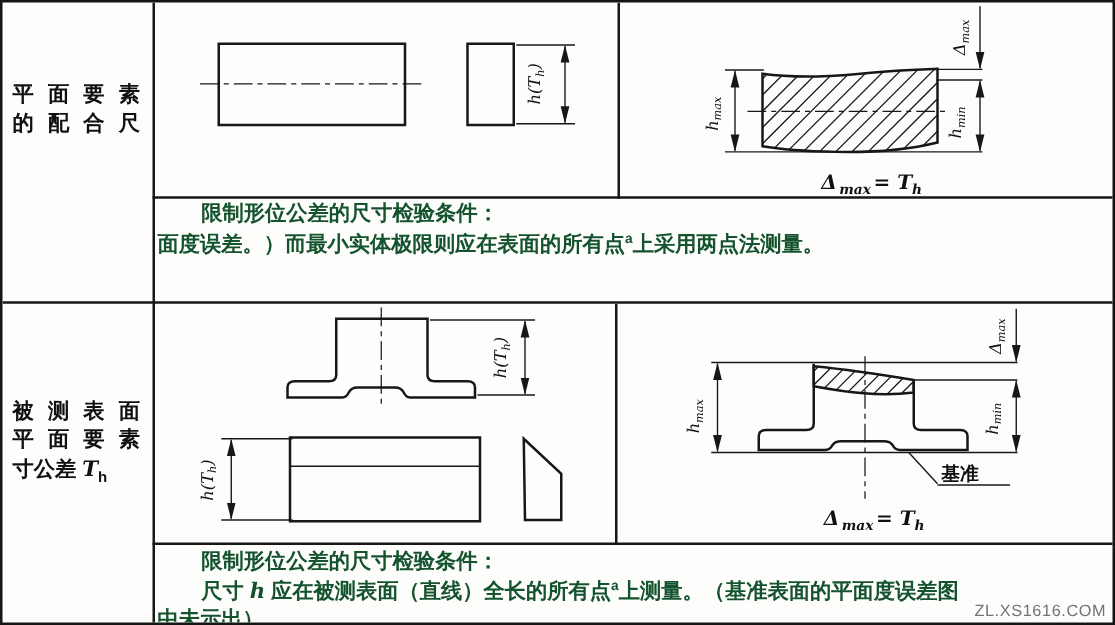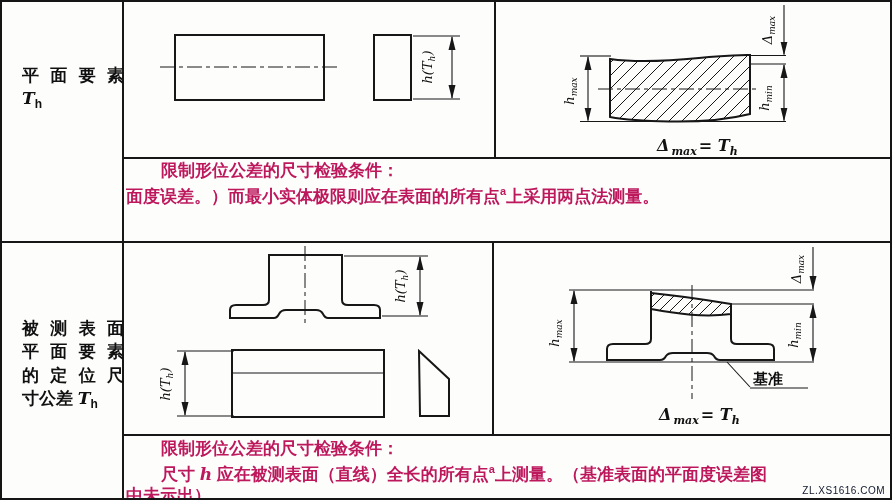--- a/index.html
+++ b/index.html
@@ -4,41 +4,41 @@
 <style>
   html,body { margin:0; padding:0; background:#e8e8e6; }
   #page {
     position:relative; width:892px; height:500px; margin:0 auto;
     background:#fdfdfc; border:2px solid #151515; box-sizing:border-box;
     font-family:"Liberation Sans", sans-serif; color:#101010; overflow:hidden;
   }
   .vl,.hl { position:absolute; background:#171717; }
   .cell { position:absolute; }
   
-  .side-label { position:absolute; left:8px; width:104px; font-size:17px; font-weight:bold; line-height:23.4px;margin-left:12px; }
+  .side-label { position:absolute; left:8px; width:104px; font-size:17px; font-weight:bold; line-height:23.4px; }
   .sideline { text-align:justify; text-align-last:justify; width:102px; }
   .tsym i { font-family:"DejaVu Serif", serif; font-weight:bold; font-style:italic; }
   .tsym sub { font-size:12px; font-weight:bold; }
   
-  .note { position:absolute; font-size:17px; font-weight:600; line-height:21.4px; color:#be185d; }
+  .note { position:absolute; font-size:17px; font-weight:600; line-height:21.4px; color:#14532d; }
   .note .ind { padding-left:35px; }
   .note i { font-family:"DejaVu Serif", serif; font-style:italic; }
   .note sup { font-size:11px; font-weight:bold; }
   .drw { position:absolute; }
   .drw path, .drw rect, .drw line, .drw polygon { stroke:#171717; fill:none; }
   .ol { stroke-width:2; }
   .thin { stroke-width:1.1; }
   .cl { stroke-width:1; stroke-dasharray:15 4 4 4; }
   .hatch line { stroke-width:1; }
   .dimtxt { font-family:"DejaVu Serif", serif; font-style:italic; font-size:13px; fill:#111; }
   .dimtxt .s { font-size:9px; }
   .eq { font-family:"DejaVu Serif", serif; font-style:italic; font-weight:bold; font-size:16px; fill:#111; }
   .eq .s { font-size:11px; }
   .datumtxt { font-family:"Liberation Sans", sans-serif; font-weight:bold; font-size:15px; fill:#111; }
-  #watermark { position:absolute; right:5px; bottom:2px; font-size:10px; color:#0f172a; font-weight:normal; letter-spacing:.5px; }
+  #watermark { position:absolute; right:5px; bottom:2px; font-size:13px; color:#737373; font-weight:normal; letter-spacing:.5px; }
 </style>
 </head>
 <body>
 
 <div id="page">
 
   <svg width="0" height="0" style="position:absolute">
     <defs>
       <marker id="arrE" viewBox="0 0 14 8" refX="13" refY="4" markerWidth="14" markerHeight="8" markerUnits="userSpaceOnUse" orient="auto">
         <path d="M14,4 L0,0.5 L0,7.5 Z" fill="#171717" stroke="none"></path>
@@ -57,21 +57,21 @@
 
   <div class="vl" style="left:120px;top:0;width:2px;height:500px"></div>
   <div class="hl" style="left:0;top:239px;width:892px;height:2px"></div>
   <div class="vl" style="left:492px;top:0;width:2px;height:157px"></div>
   <div class="hl" style="left:120px;top:155px;width:772px;height:2px"></div>
   <div class="vl" style="left:490px;top:241px;width:2px;height:193px"></div>
   <div class="hl" style="left:120px;top:432px;width:772px;height:2px"></div>
 
   <div class="cell side-label" style="top:62px;">
     <div class="sideline">平面要素</div>
-    <div class="tsym"><i>T</i><sub>h</sub></div>
+    <div class="sideline">的配合尺</div>
   </div>
 
   <svg class="drw" style="left:120px;top:1px" width="372" height="154" viewBox="0 0 372 154">
     <rect class="ol" x="53" y="32" width="149" height="65"></rect>
     <line class="cl" x1="38" y1="64" x2="216" y2="64"></line>
     <rect class="ol" x="252" y="32" width="37" height="65"></rect>
     <line class="thin" x1="291" y1="33" x2="338" y2="33"></line>
     <line class="thin" x1="291" y1="96" x2="338" y2="96"></line>
     <line class="thin" x1="330" y1="34" x2="330" y2="95" marker-start="url(#arrS)" marker-end="url(#arrE)"></line>
     <text class="dimtxt" transform="rotate(-90 310 64)" x="310" y="64" text-anchor="middle"><tspan>h(T</tspan><tspan class="s" dy="3">h</tspan><tspan dy="-3">)</tspan></text>
@@ -112,21 +112,20 @@
   </svg>
 
   <div class="note" style="left:124px;top:158px;width:764px;">
     <div class="ind">限制形位公差的尺寸检验条件：</div>
     <div><span>面度误差。）而最小实体极限则应在表面的所有点</span><sup>a</sup><span>上采用两点法测量。</span></div>
   </div>
 
   <div class="cell side-label" style="top:315px;">
     <div class="sideline">被测表面</div>
     <div class="sideline">平面要素</div>
-    <div class="sideline">的定位尺</div>
     <div><span>寸公差 </span><span class="tsym"><i>T</i><sub>h</sub></span></div>
   </div>
 
   <svg class="drw" style="left:120px;top:241px" width="370" height="191" viewBox="0 0 370 191">
     <path class="ol" d="M147,12 L220,12 L220,57 Q220,62 226,62 L252,62 Q258,62 258,67 L258,75 L210,75 L206,75 Q203,75 201,71 Q199,67 194,67 L164,67 Q159,67 157,71 Q155,75 152,75 L108,75 L108,67 Q108,62 114,62 L141,62 Q147,62 147,57 Z"></path>
     <line class="cl" x1="183" y1="3" x2="183" y2="80"></line>
     <line class="thin" x1="222" y1="13" x2="306" y2="13"></line>
     <line class="thin" x1="260" y1="73" x2="306" y2="73"></line>
     <line class="thin" x1="298" y1="14" x2="298" y2="72" marker-start="url(#arrS)" marker-end="url(#arrE)"></line>
     <text class="dimtxt" transform="rotate(-90 283 43)" x="283" y="43" text-anchor="middle"><tspan>h(T</tspan><tspan class="s" dy="3">h</tspan><tspan dy="-3">)</tspan></text>

